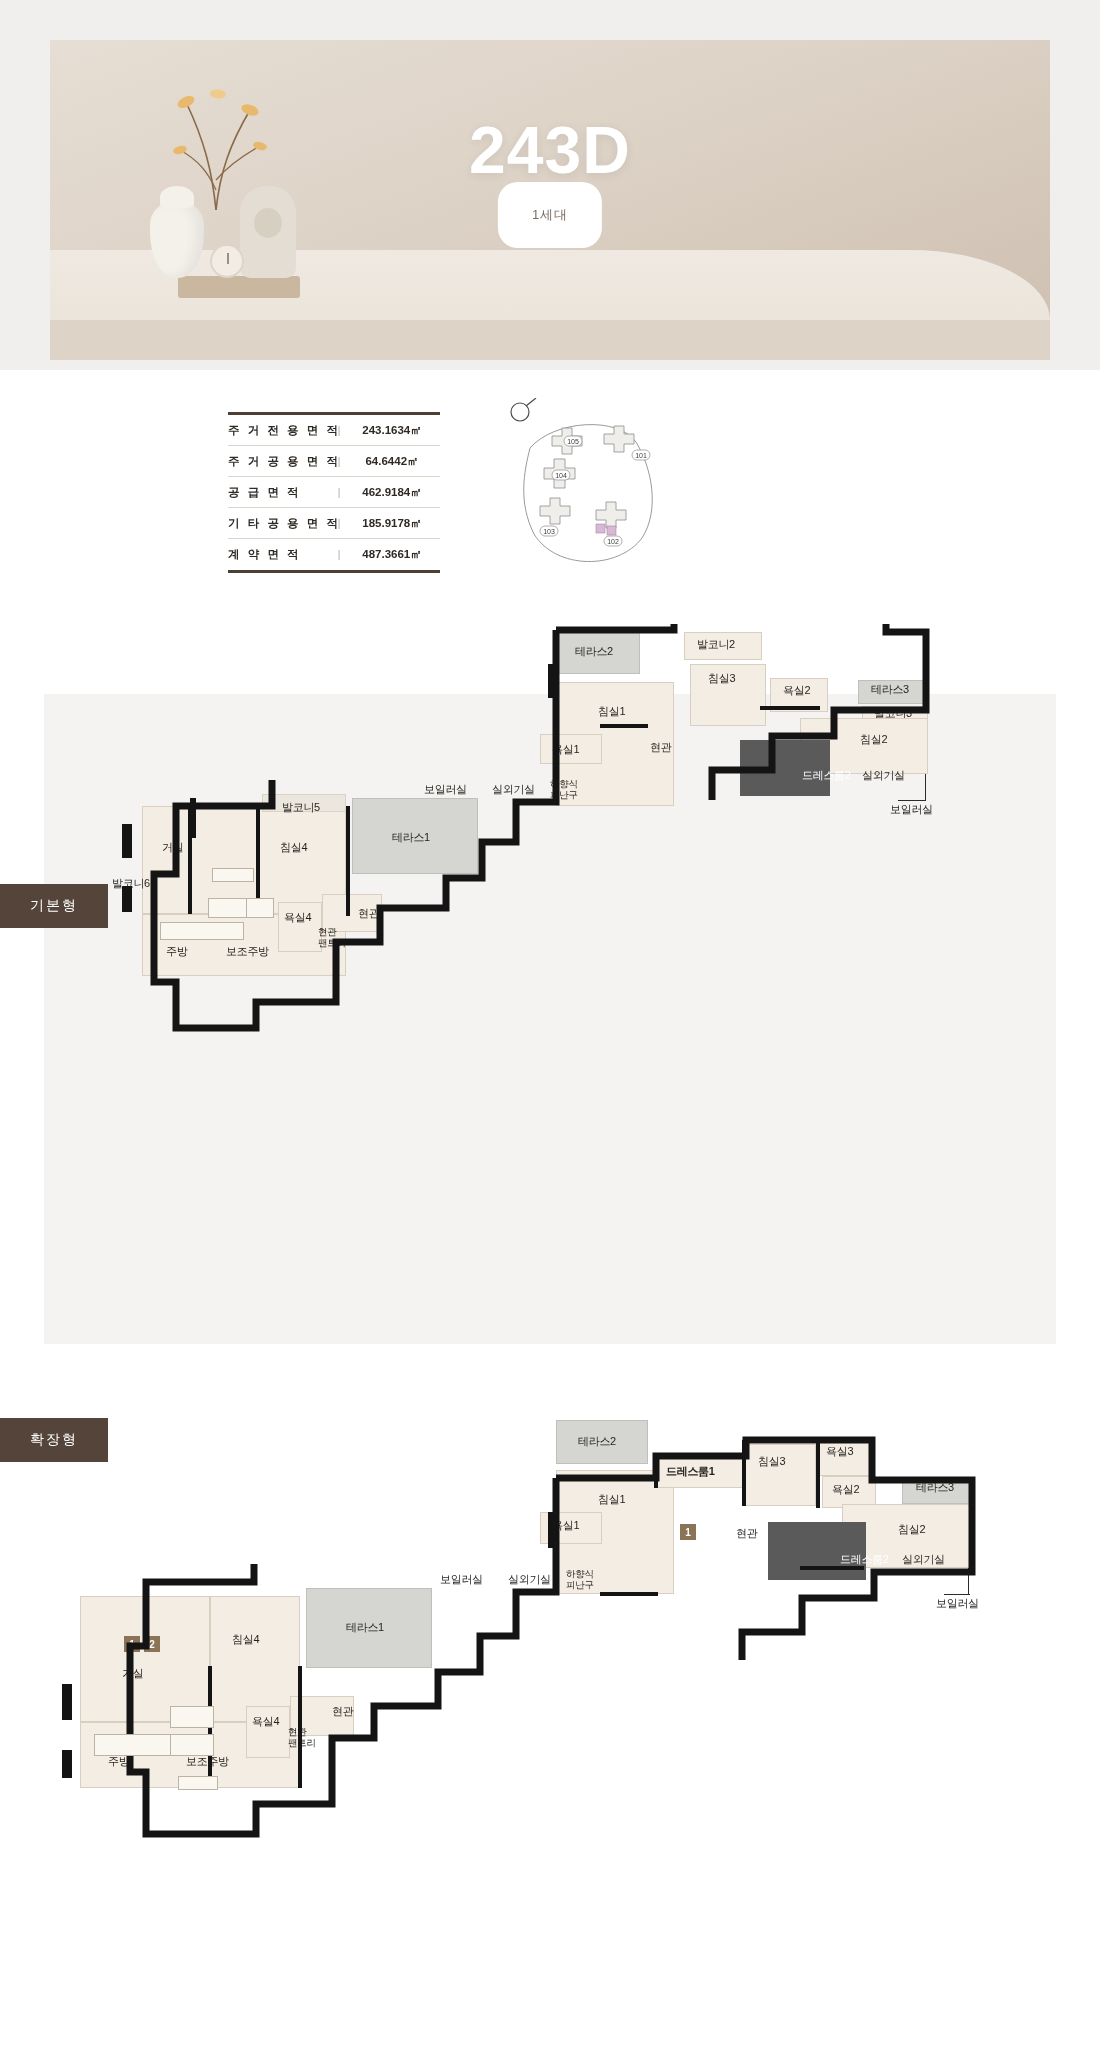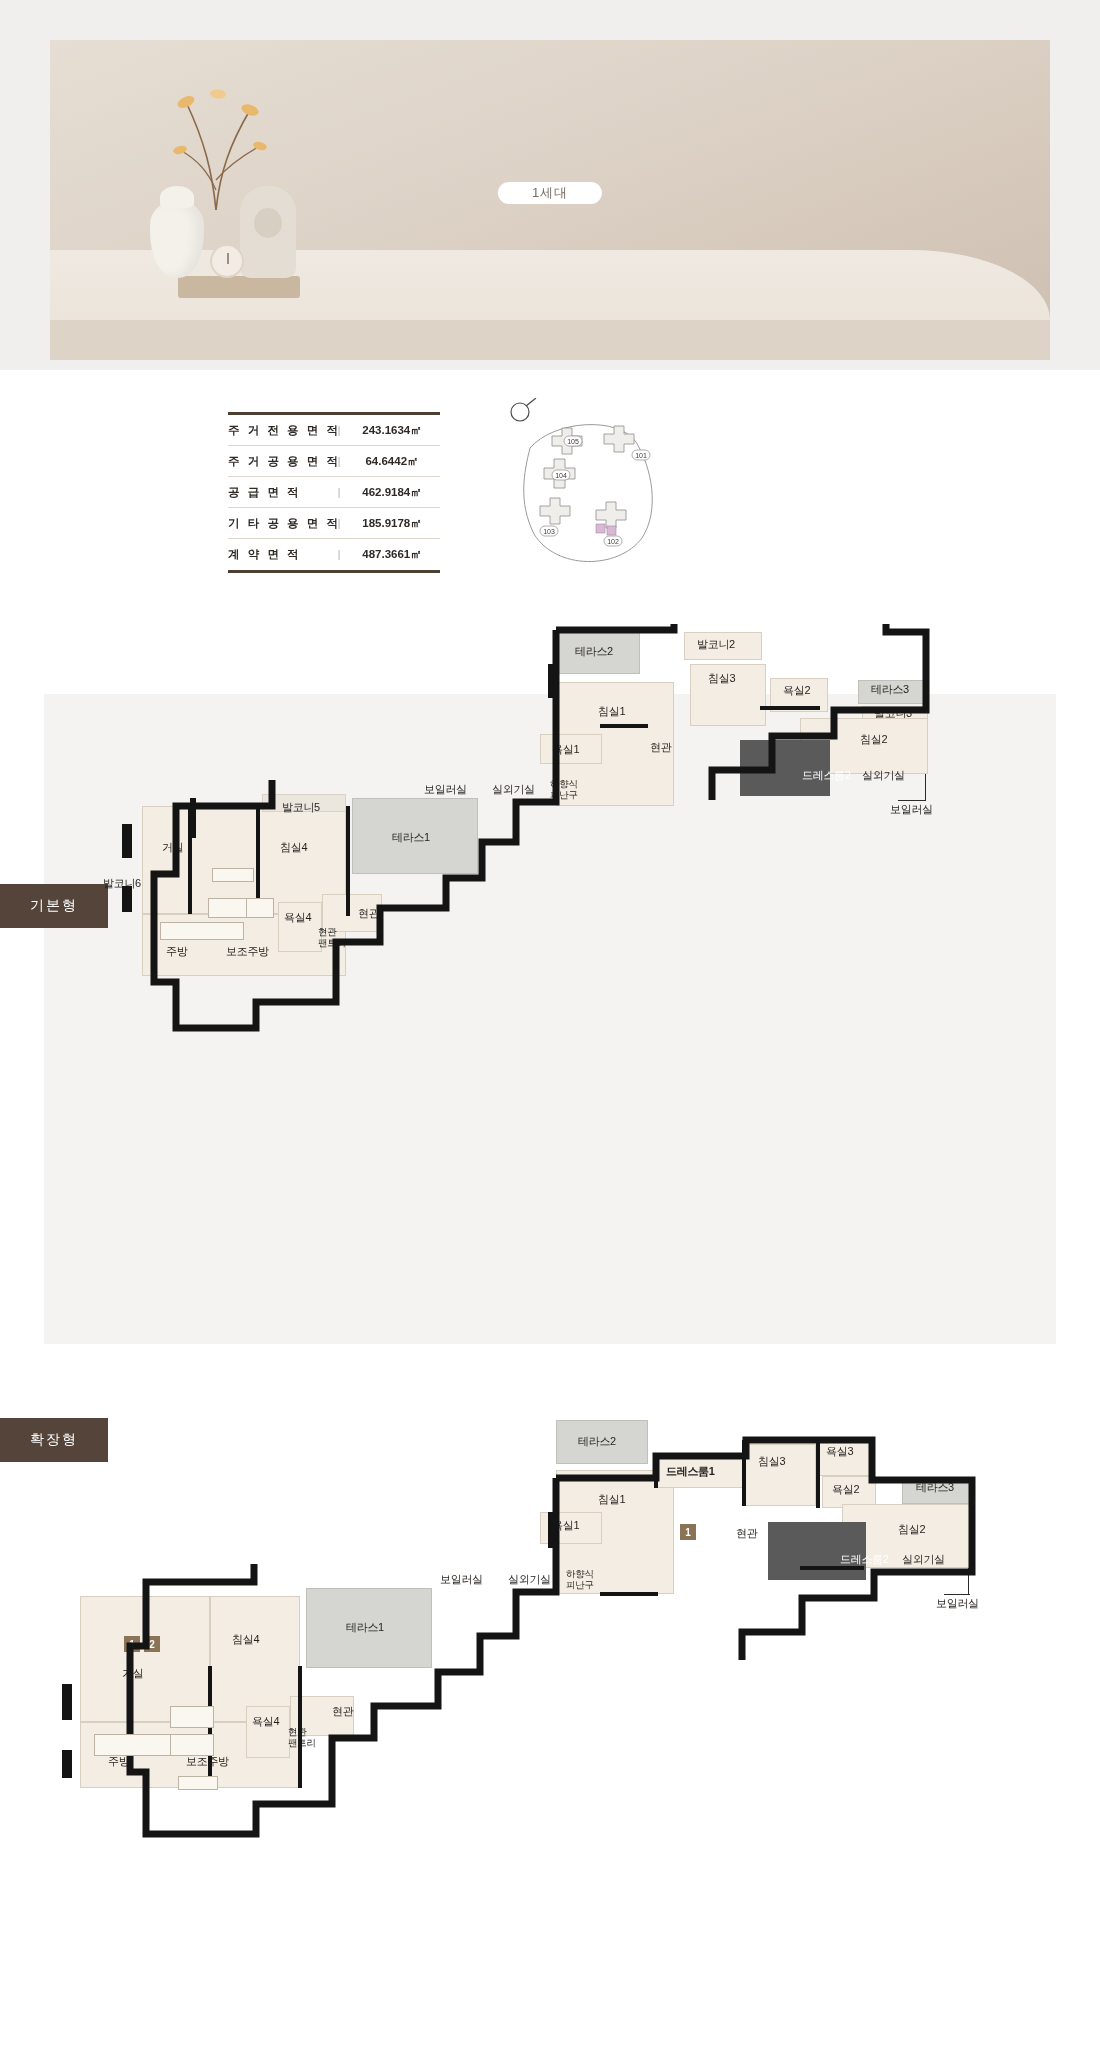--- a/index.html
+++ b/index.html
@@ -60,21 +60,21 @@
   }
   .branches { position: absolute; left: 96px; bottom: 150px; width: 150px; height: 130px; }
   .hero-title {
     position: absolute; left: 0; top: 72px; width: 1000px;
     text-align: center; color: #ffffff; font-size: 66px; font-weight: bold;
     letter-spacing: 1px; text-shadow: 0 2px 10px rgba(0,0,0,0.08);
   }
   .hero-badge {
     position: absolute; left: 50%; transform: translateX(-50%); top: 142px;
     background: #ffffff; color: #7a6e62; font-size: 13px;
-    padding: 2px 34px; border-radius: 20px; letter-spacing: 1px;
+    padding: 24px 34px; border-radius: 20px; letter-spacing: 1px;
   }
 
   
   .spec {
     position: absolute; left: 228px; top: 412px; width: 212px;
     border-top: 3px solid #4e3f33; border-bottom: 3px solid #4e3f33;
   }
   .spec-row {
     display: flex; align-items: center; height: 31px;
     border-bottom: 1px solid #ddd6cd;
@@ -146,20 +146,21 @@
       <ellipse cx="34" cy="70" rx="7" ry="4" fill="#e8b96d" transform="rotate(-15 34 70)"></ellipse>
       <ellipse cx="114" cy="66" rx="7" ry="4" fill="#e8b96d" transform="rotate(15 114 66)"></ellipse>
       <ellipse cx="72" cy="14" rx="8" ry="4.5" fill="#efcb8e" transform="rotate(5 72 14)"></ellipse>
     </svg>
 
     <div class="plinth"></div>
     <div class="vase-a"></div>
     <div class="vase-b"></div>
     <div class="clock"></div>
 
+    <div class="hero-title">243D</div>
     <div class="hero-badge">1세대</div>
   </div>
 </div>
 
 <div class="spec">
   <div class="spec-row">
     <span class="spec-label">주 거 전 용 면 적</span>
     <span class="spec-sep">|</span>
     <span class="spec-value">243.1634㎡</span>
   </div>
@@ -264,21 +265,21 @@
 
   <div class="room" style="left:142px; top:112px; width:116px; height:108px;"></div>
   <div class="lbl" style="left:162px; top:146px;">거실</div>
 
   <div class="room" style="left:258px; top:112px; width:88px; height:108px;"></div>
   <div class="lbl" style="left:280px; top:146px;">침실4</div>
 
   <div class="room-lt" style="left:262px; top:100px; width:84px; height:18px;"></div>
   <div class="lbl" style="left:282px; top:106px;">발코니5</div>
 
-  <div class="lbl" style="left:103px; top:182px;">발코니6</div>
+  <div class="lbl" style="left:112px; top:182px;">발코니6</div>
 
   <div class="room-gray" style="left:352px; top:104px; width:126px; height:76px;"></div>
   <div class="lbl" style="left:392px; top:136px;">테라스1</div>
 
   <div class="room" style="left:142px; top:220px; width:204px; height:62px;"></div>
   <div class="lbl" style="left:166px; top:250px;">주방</div>
   <div class="lbl" style="left:226px; top:250px;">보조주방</div>
 
   <div class="room" style="left:278px; top:208px; width:44px; height:50px;"></div>
   <div class="lbl" style="left:284px; top:216px;">욕실4</div>

